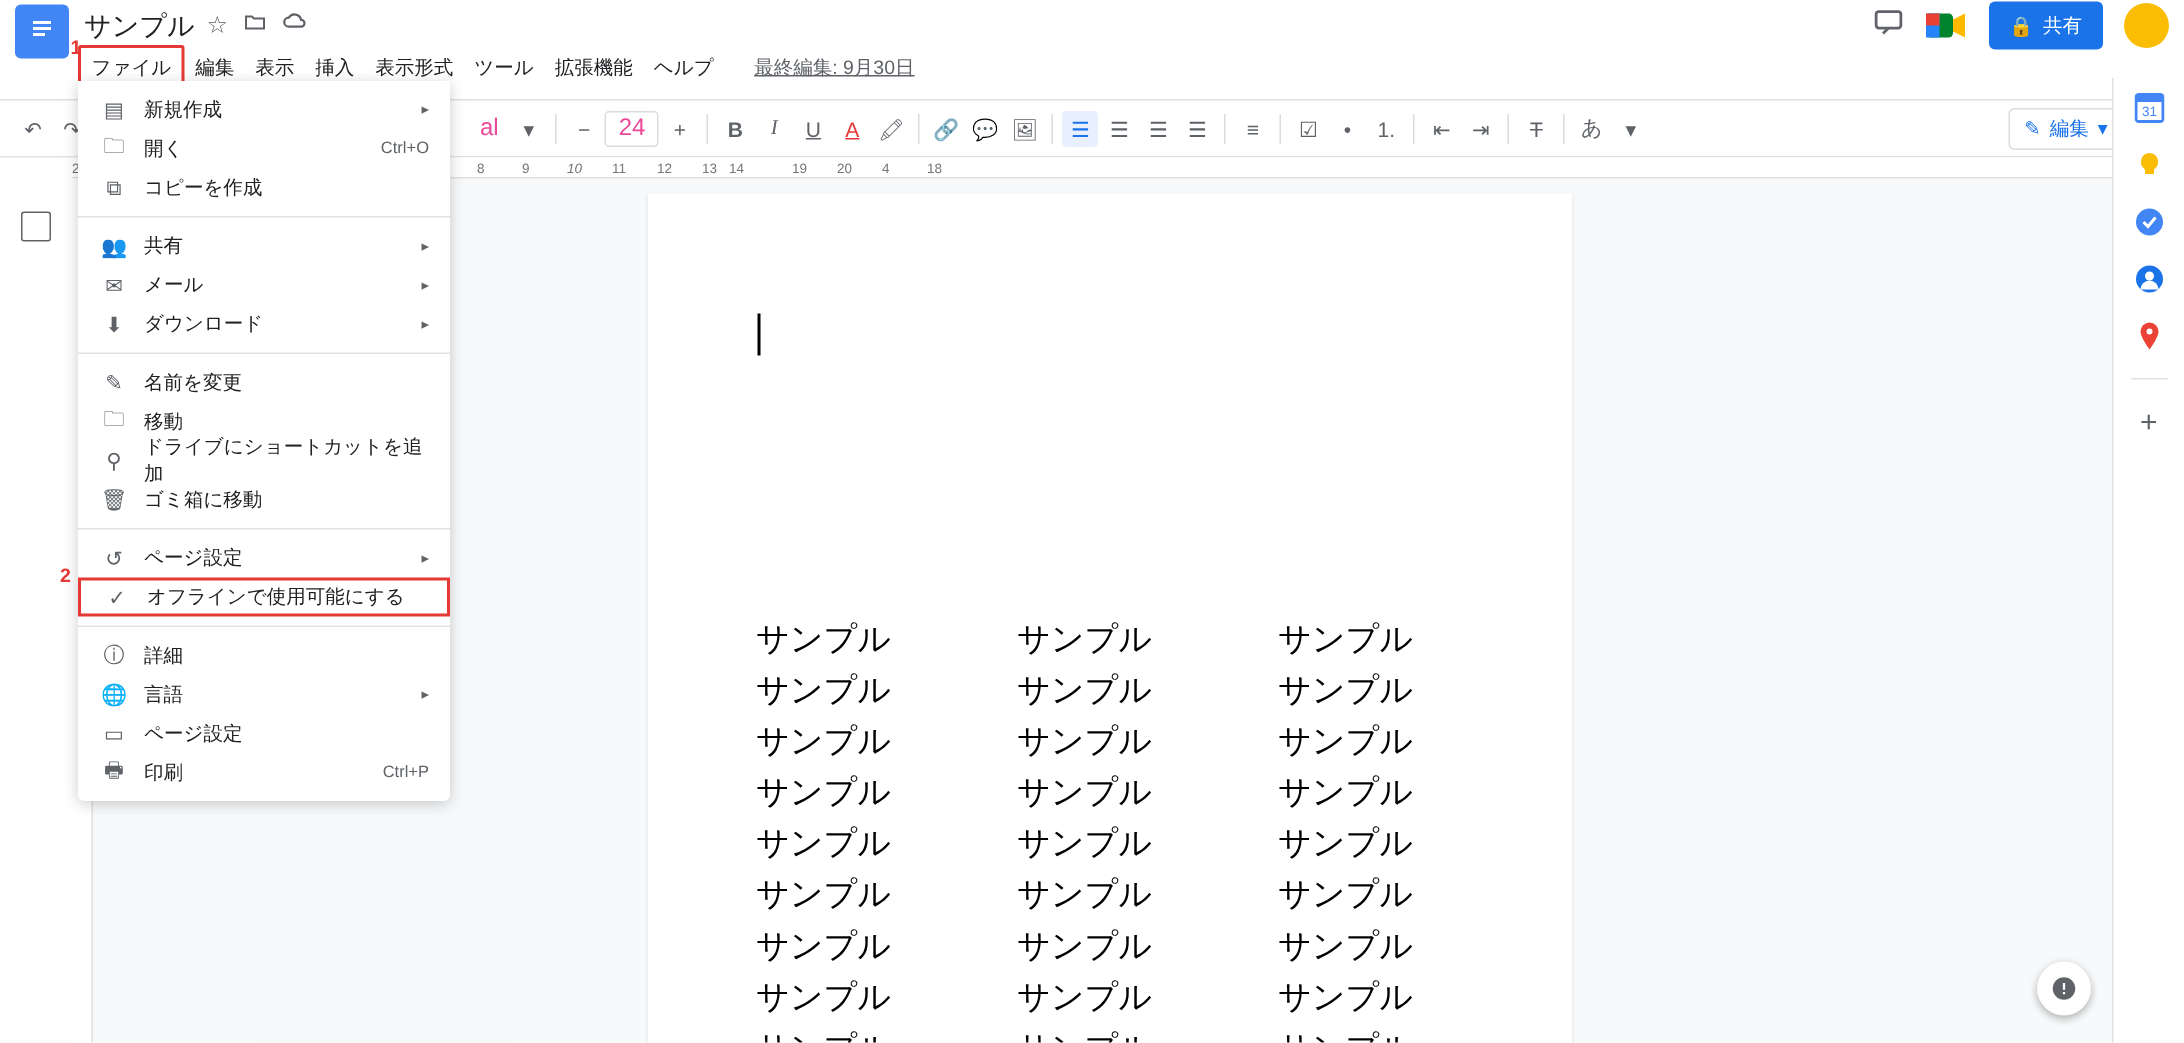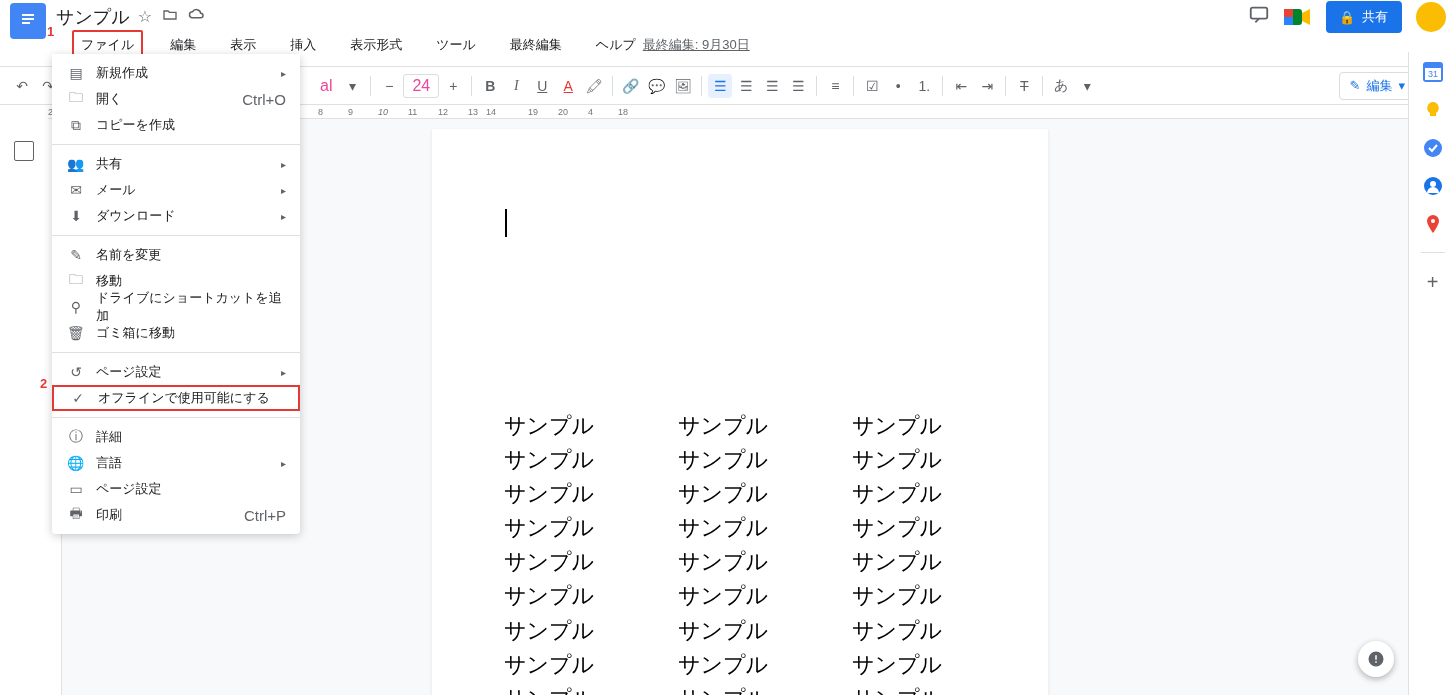--- a/index.html
+++ b/index.html
@@ -10,23 +10,23 @@
 .doc-logo svg { fill: #fff; }
 .doc-title { font-size: 18px; color: #202124; margin-right: 8px; }
 .title-icons { display: flex; gap: 10px; color: #5f6368; }
 .title-icons span { font-size: 16px; }
 .title-right { margin-left: auto; display: flex; align-items: center; gap: 14px; }
 .share-btn { background: #1a73e8; color: #fff; border: none; border-radius: 4px; padding: 7px 14px; font-size: 13px; display: flex; align-items: center; gap: 6px; }
 .avatar { width: 30px; height: 30px; border-radius: 50%; background: #fbbc04; }
 .meet-icon { width: 28px; height: 20px; }
 
 .menubar { display: flex; align-items: center; padding: 2px 50px 6px 52px; font-size: 13px; color: #202124; border-bottom: 1px solid #e0e0e0; }
-.menu-item { padding: 4px 7px; cursor: pointer; border-radius: 3px; margin-left: 20px; }
+.menu-item { padding: 4px 7px; cursor: pointer; border-radius: 3px; }
 .menu-item.active { border: 2px solid #e53935; border-radius: 2px; position: relative; }
-.last-edit { margin-left: 0; color: #5f6368; text-decoration: underline; font-size: 13px; }
+.last-edit { margin-left: 20px; color: #5f6368; text-decoration: underline; font-size: 13px; }
 
 .annot { position: absolute; color: #e53935; font-weight: bold; font-size: 13px; }
 .annot1 { left: 47px; top: 24px; }
 .annot2 { left: 40px; top: 376px; }
 
 .toolbar { display: flex; align-items: center; padding: 4px 10px; border-bottom: 1px solid #e0e0e0; height: 38px; gap: 2px; }
 .tb-btn { width: 24px; height: 24px; display: flex; align-items: center; justify-content: center; color: #5f6368; font-size: 14px; border-radius: 3px; }
 .tb-sep { width: 1px; height: 20px; background: #dadce0; margin: 0 4px; }
 .tb-text { font-size: 16px; color: #ec4899; padding: 0 6px; }
 .tb-right { margin-left: auto; display: flex; align-items: center; gap: 6px; }
@@ -43,21 +43,21 @@
 .content { margin-top: 200px; font-size: 22px; line-height: 1.55; font-family: serif; }
 .content .row { display: flex; gap: 54px; }
 .content .cell { width: 120px; }
 
 .dropdown { position: absolute; left: 52px; top: 54px; width: 248px; background: #fff; box-shadow: 0 2px 10px rgba(0,0,0,0.2); border-radius: 0 0 4px 4px; padding: 6px 0; z-index: 100; }
 .dd-item { display: flex; align-items: center; padding: 5px 14px; font-size: 13px; color: #202124; height: 26px; cursor: pointer; }
 .dd-item.highlight { border: 2px solid #e53935; margin: 0; }
 .dd-icon { width: 20px; color: #5f6368; font-size: 14px; display: flex; align-items: center; justify-content: center; }
 .dd-label { margin-left: 10px; flex: 1; }
 .dd-sub { color: #5f6368; font-size: 10px; }
-.dd-short { color: #5f6368; font-size: 15px; }
+.dd-short { color: #5f6368; font-size: 11px; }
 .dd-sep { height: 1px; background: #e0e0e0; margin: 6px 0; }
 
 .side-panel { width: 48px; border-left: 1px solid #e0e0e0; display: flex; flex-direction: column; align-items: center; padding-top: 10px; gap: 18px; background: #fff; position: absolute; right: 0; top: 52px; bottom: 0; }
 .sp-icon { width: 20px; height: 20px; }
 
 .explore-btn { position: absolute; right: 62px; bottom: 18px; width: 36px; height: 36px; border-radius: 50%; background: #fff; box-shadow: 0 2px 6px rgba(0,0,0,0.3); display: flex; align-items: center; justify-content: center; }
 
 .vert-ruler { position: absolute; left: 0; top: 14px; width: 14px; bottom: 0; background: #fff; border-right: 1px solid #e0e0e0; }
 </style>
 </head>
@@ -105,21 +105,21 @@
   </div>
 </div>
 
 <div class="menubar">
   <span class="menu-item active">ファイル</span>
   <span class="menu-item">編集</span>
   <span class="menu-item">表示</span>
   <span class="menu-item">挿入</span>
   <span class="menu-item">表示形式</span>
   <span class="menu-item">ツール</span>
-  <span class="menu-item">最終編集</span>
+  <span class="menu-item">拡張機能</span>
   <span class="menu-item">ヘルプ</span>
   <span class="last-edit">最終編集: 9月30日</span>
 </div>
 
 <span class="annot annot1">1</span>
 <span class="annot annot2">2</span>
 
 <div class="toolbar">
   <span class="tb-btn">↶</span>
   <span class="tb-btn">↷</span>

